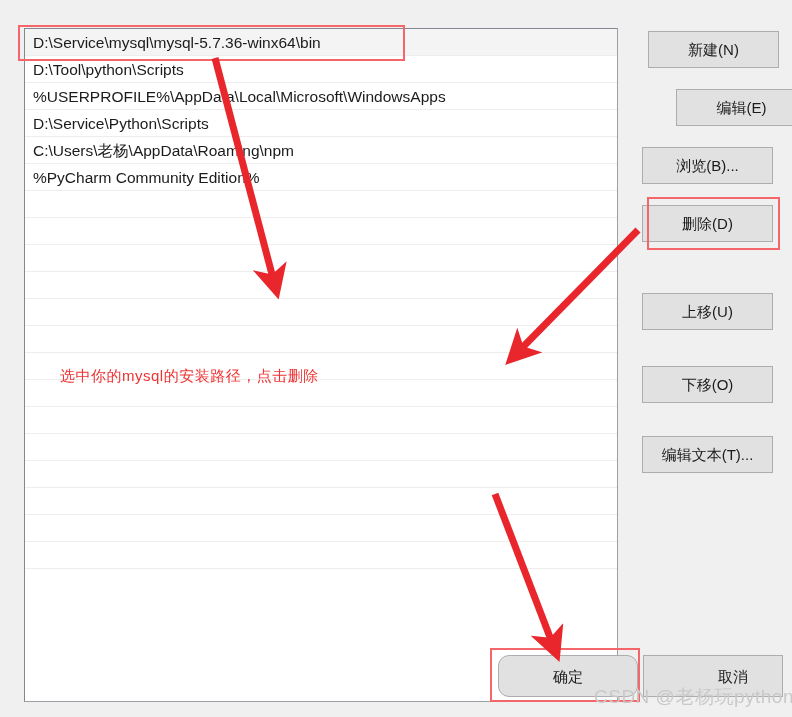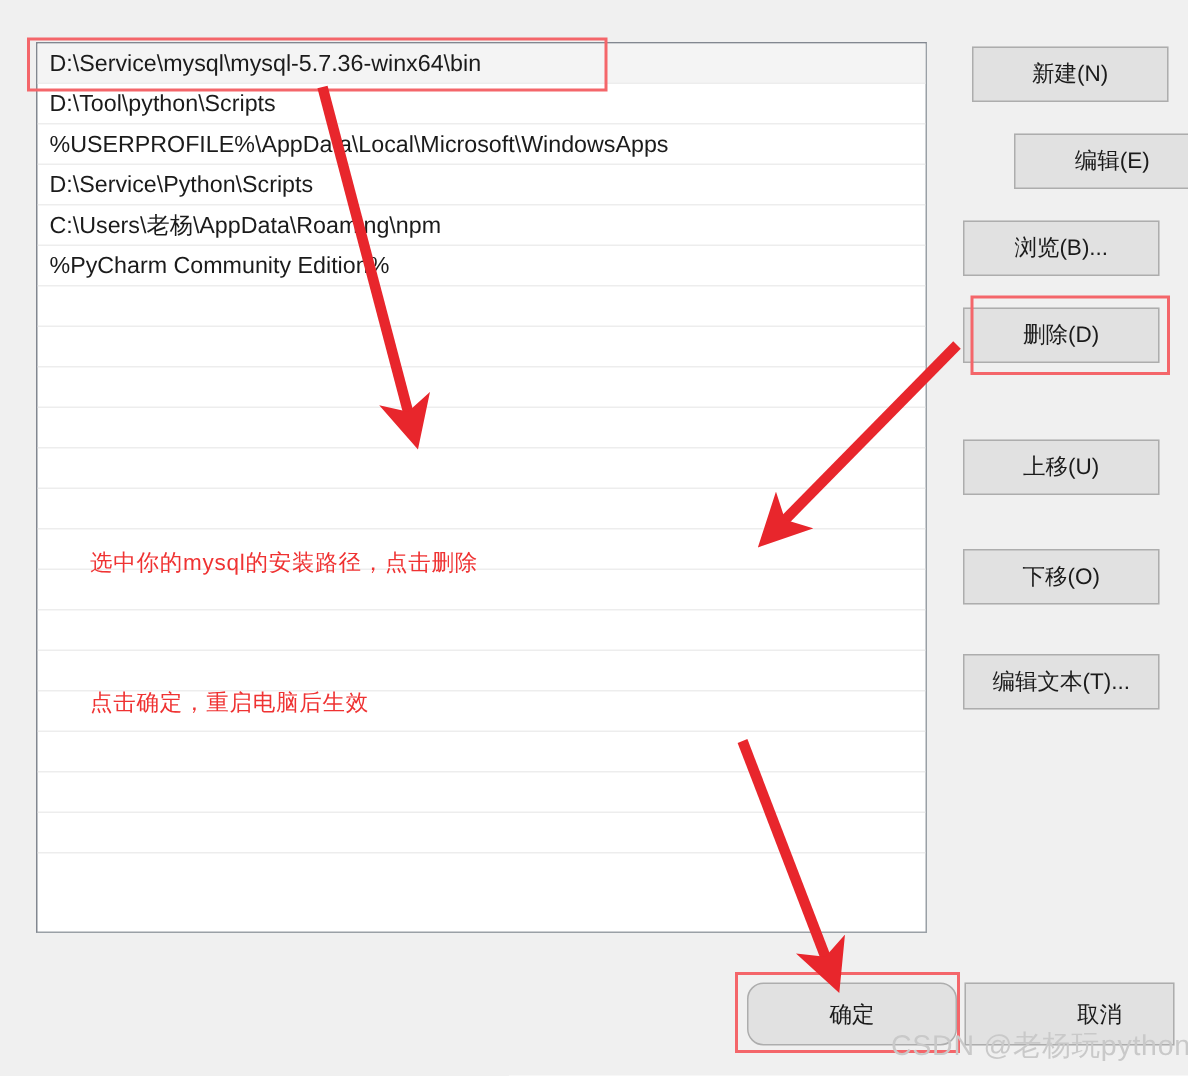--- a/index.html
+++ b/index.html
@@ -15,21 +15,21 @@
     overflow: hidden;
     -webkit-font-smoothing: antialiased;
   }
 
   
   #env-list {
     position: absolute;
     left: 24px;
     top: 28px;
     width: 594px;
-    height: 594px;
+    height: 674px;
     background: #ffffff;
     border: 1px solid #9aa0a6;
     border-top-color: #828790;
     border-left-color: #828790;
     box-sizing: border-box;
     overflow: hidden;
   }
   .env-row {
     height: 27px;
     line-height: 27px;
@@ -173,21 +173,20 @@
 
 <button class="btn" id="btn-ok">确定</button>
 <button class="btn" id="btn-cancel">取消</button>
 
 <div class="redbox" id="redbox-selected-path"></div>
 <div class="redbox" id="redbox-delete"></div>
 <div class="redbox" id="redbox-ok"></div>
 
 <div id="annotation">
   <div>选中你的mysql的安装路径，点击删除</div>
-  <div>点击确定，重启电脑后生效</div>
 </div>
 
 <svg id="arrows" viewBox="0 0 792 717">
   <defs>
     <marker id="ah" markerWidth="5" markerHeight="5" refX="2.4" refY="2.5" orient="auto">
       <path d="M0,0 L5,2.5 L0,5 L1.3,2.5 z" fill="#e8262c"></path>
     </marker>
   </defs>
   <line x1="215" y1="58" x2="274" y2="282" stroke="#e8262c" stroke-width="7" marker-end="url(#ah)"></line>
   <line x1="638" y1="230" x2="518" y2="352" stroke="#e8262c" stroke-width="7" marker-end="url(#ah)"></line>

